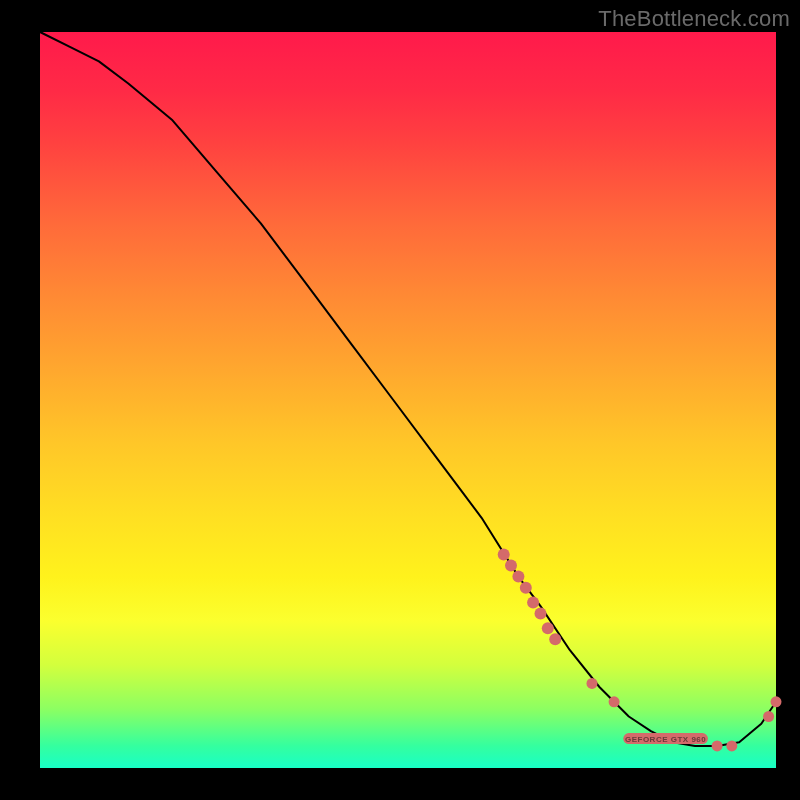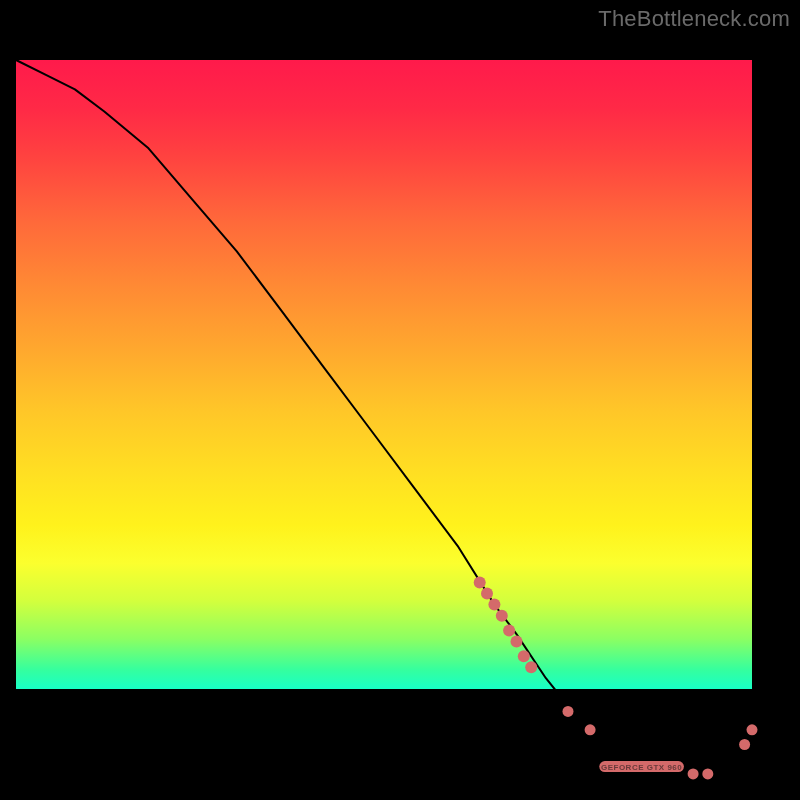--- a/index.html
+++ b/index.html
@@ -22,41 +22,40 @@
     top: 6px;
     right: 10px;
     color: #6a6a6a;
     font-size: 22px;
     font-weight: 500;
     letter-spacing: 0.2px;
     text-align: right;
   }
   .plot {
     position: absolute;
-    left: 16px;
+    left: 40px;
     top: 32px;
     width: 736px;
-    height: 629px;
+    height: 736px;
     background: linear-gradient(to bottom,
       #ff1a4b 0%,
       #ff2a46 8%,
       #ff4140 15%,
       #ff6a3a 26%,
       #ff8a34 36%,
       #ffa82e 46%,
       #ffc728 56%,
       #ffe022 66%,
       #fff21c 74%,
       #fbff2e 80%,
       #d3ff3d 86%,
       #8cff62 92%,
       #34ff9f 97%,
       #18ffc6 100%
     );
-    margin-top: 28px;
   }
   svg.curve {
     position: absolute;
     left: 0;
     top: 0;
     width: 736px;
     height: 736px;
     overflow: visible;
   }
   .curve-path {

